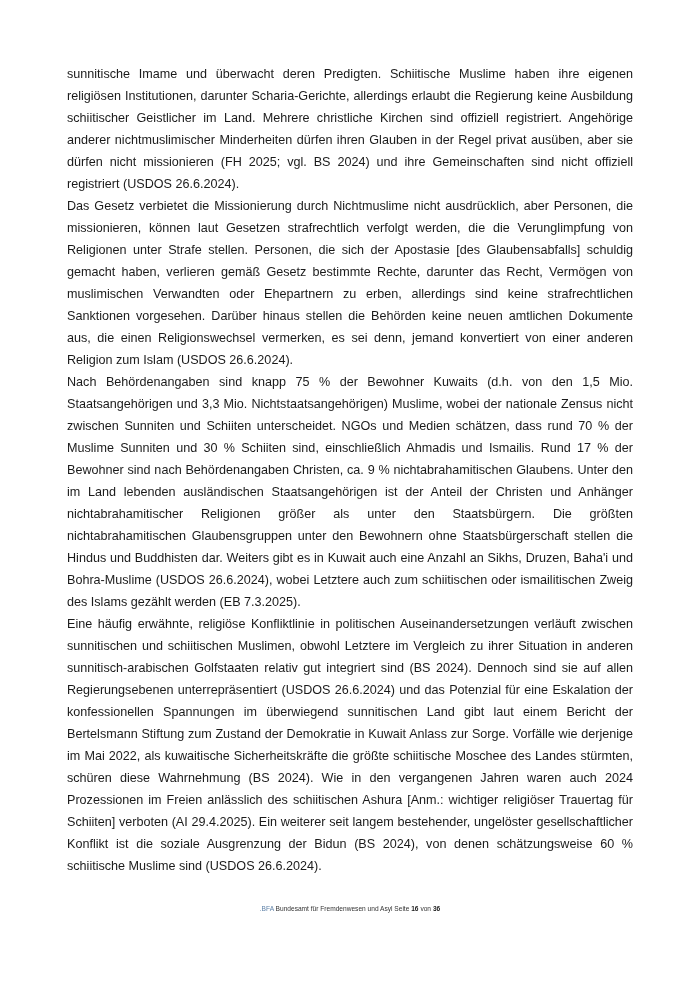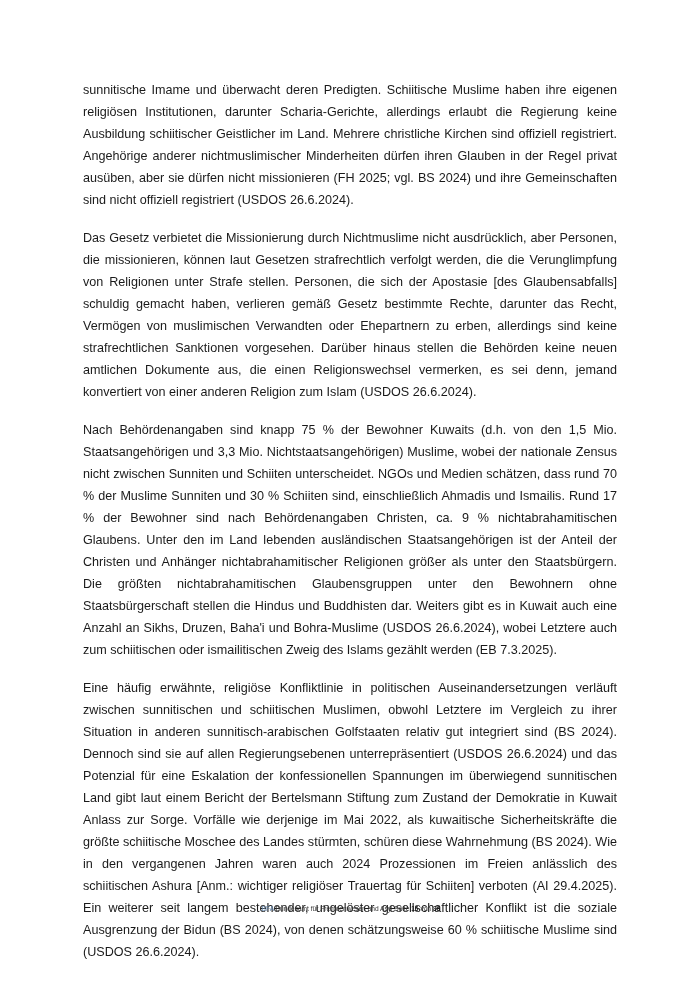--- a/index.html
+++ b/index.html
@@ -15,21 +15,21 @@
       font-family: "Liberation Sans", sans-serif;
       color: #1a1a1a;
     }
     .page-body {
       position: absolute;
       left: 67px;
       top: 63px;
       width: 566px;
     }
     .para {
-      margin: 16px;
+      margin: 0;
       font-size: 12.6px;
       line-height: 22px;
       text-align: justify;
       hyphens: none;
     }
     .footer {
       position: absolute;
       left: 0;
       right: 0;
       top: 904px;

